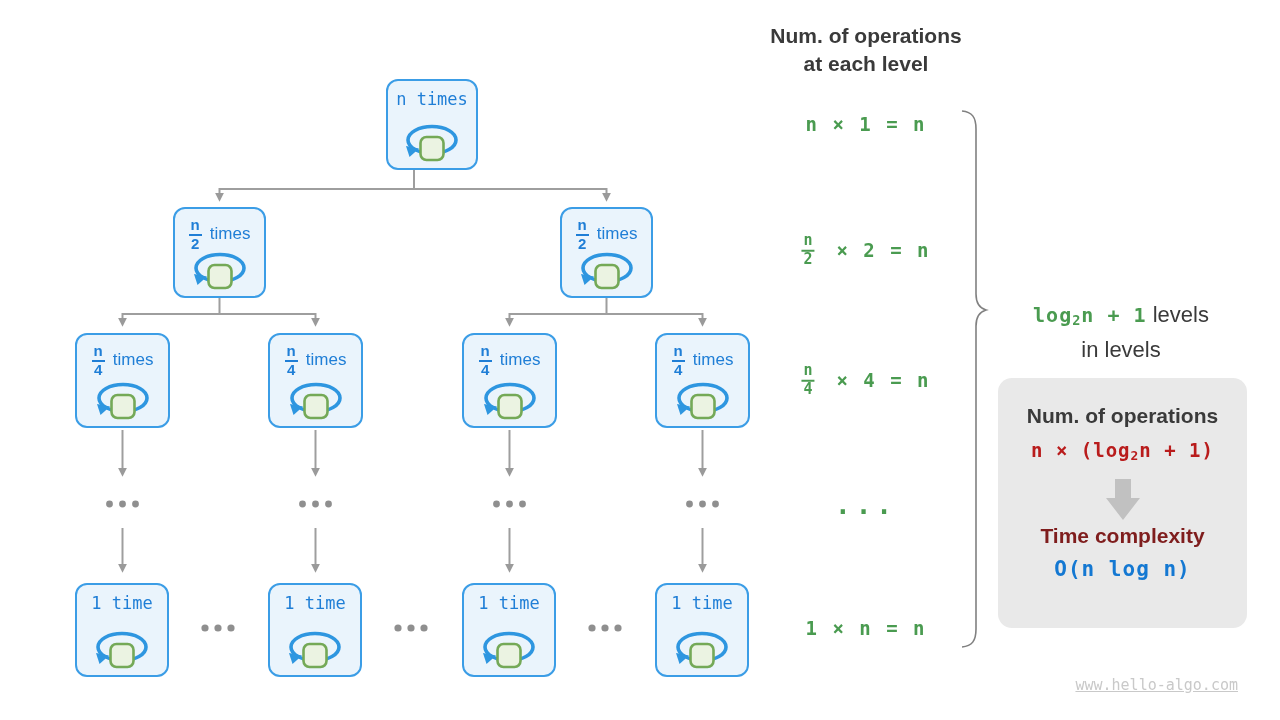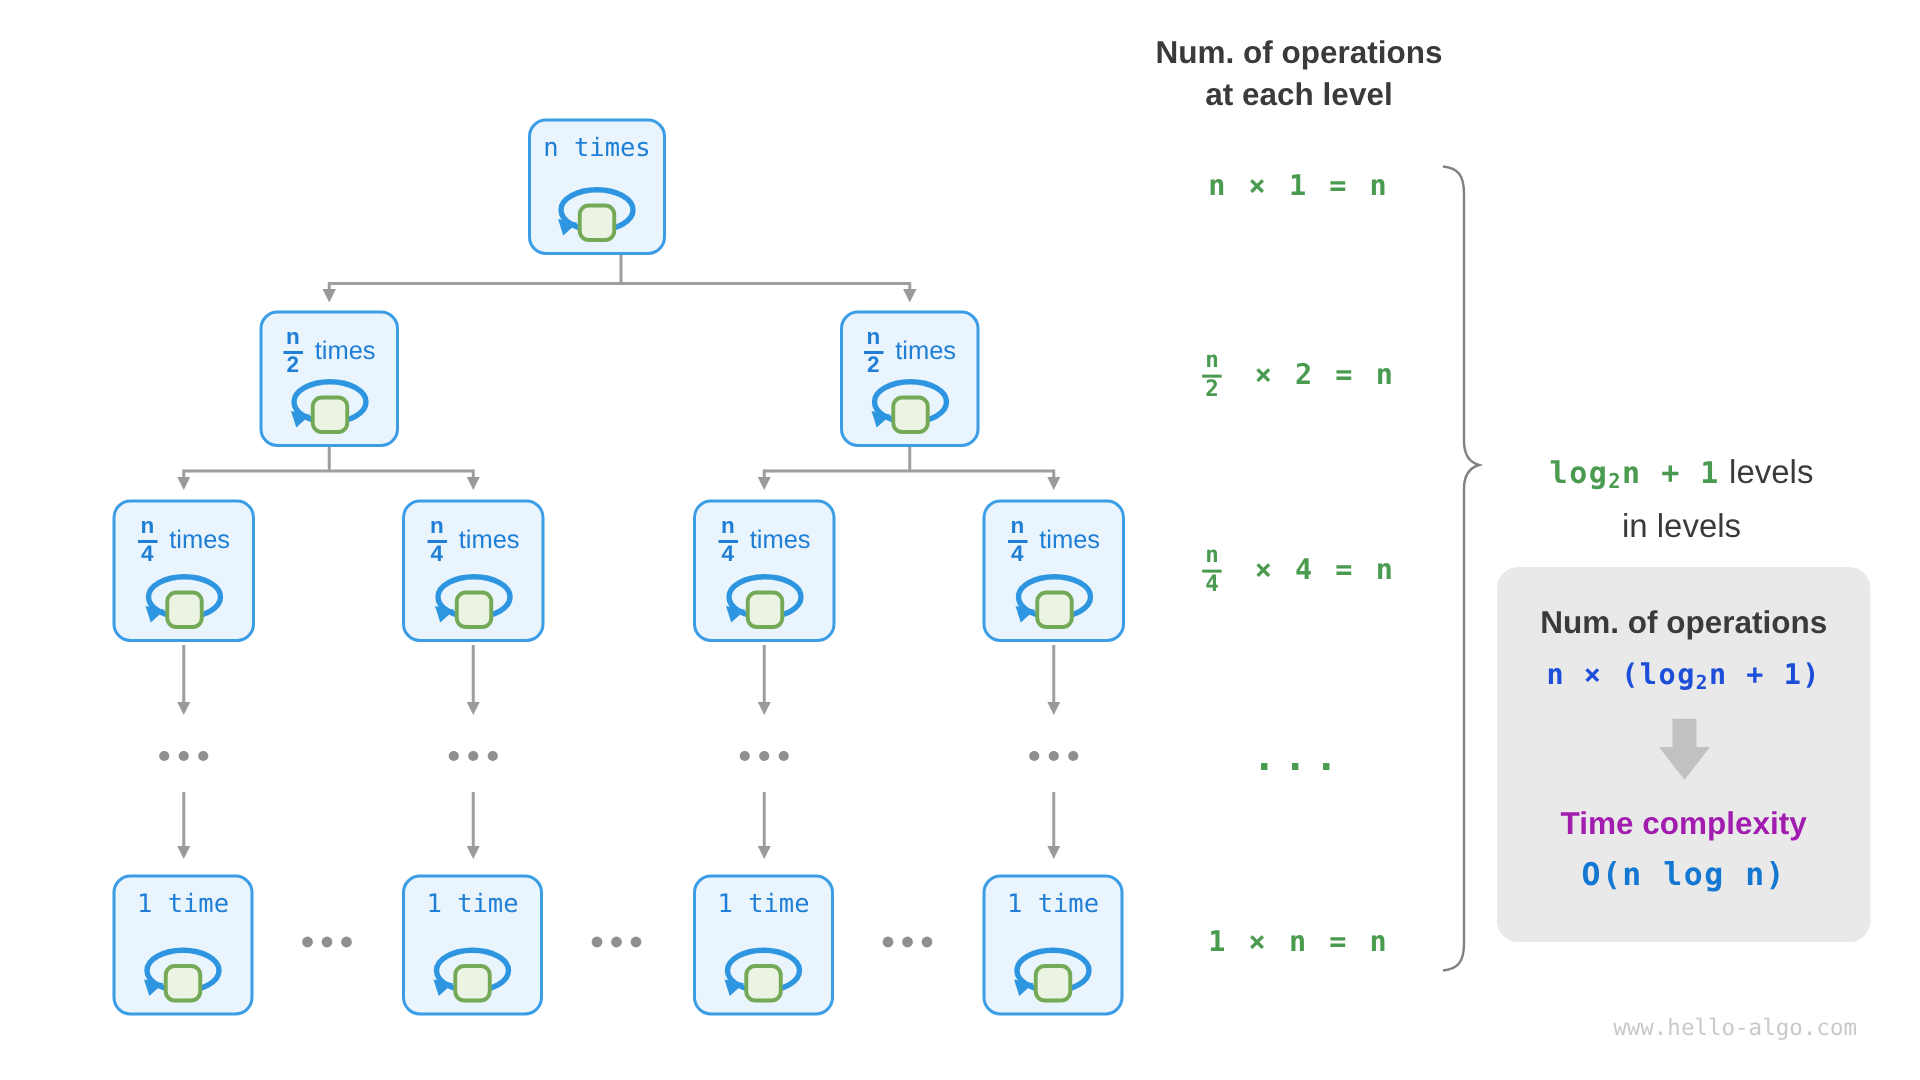--- a/index.html
+++ b/index.html
@@ -36,28 +36,28 @@
   .levels-note .formula{font-family:"DejaVu Sans Mono",monospace;font-weight:bold;
                         font-size:20px;color:#4a9b50;letter-spacing:1px;}
   sub.s2{font-size:0.68em;vertical-align:-0.25em;}
 
   
   .summary-box{position:absolute;left:998px;top:378px;width:249px;height:250px;
                background:#e9e9e9;border-radius:14px;display:flex;flex-direction:column;
                align-items:center;box-sizing:border-box;padding-top:26px;}
   .sb-title{font-weight:bold;font-size:21px;color:#3a3a3a;}
   .sb-formula{margin-top:11px;font-family:"DejaVu Sans Mono",monospace;font-weight:bold;
-              font-size:19px;color:#1d4ed8;letter-spacing:1px;}
+              font-size:19px;color:#b91c1c;letter-spacing:1px;}
   .sb-arrow{margin-top:16px;line-height:0;}
-  .sb-tc-label{margin-top:17px;font-weight:bold;font-size:21px;color:#a21caf;}
+  .sb-tc-label{margin-top:3px;font-weight:bold;font-size:21px;color:#7f1d1d;}
   .sb-tc-formula{margin-top:9px;font-family:"DejaVu Sans Mono",monospace;font-weight:bold;
                  font-size:21px;color:#1478d2;letter-spacing:1px;}
 
   .watermark{position:absolute;right:42px;top:676px;font-family:"DejaVu Sans Mono",monospace;
-             font-size:15px;color:#c9c9c9;}
+             font-size:15px;color:#c9c9c9;text-decoration:underline;}
 </style>
 </head>
 <body>
 
 <div id="canvas">
 
   <svg class="overlay" width="1280" height="720">
     <defs>
       <marker id="arw" viewBox="0 0 10 10" refX="7" refY="5" markerWidth="9" markerHeight="9" orient="auto" markerUnits="userSpaceOnUse">
         <path d="M0,0 L10,5 L0,10 Z" fill="#9a9a9a"></path>
@@ -107,21 +107,21 @@
       <circle cx="398" cy="628" r="3.6"></circle>
         <circle cx="411" cy="628" r="3.6"></circle>
         <circle cx="424" cy="628" r="3.6"></circle>
       <circle cx="592" cy="628" r="3.6"></circle>
         <circle cx="605" cy="628" r="3.6"></circle>
         <circle cx="618" cy="628" r="3.6"></circle>
     </g>
     <path d="M962,111 C972,112 976,117 976,129 L976,294 C976,303 979,308 986,310 C979,312 976,317 976,326 L976,629 C976,641 972,646 962,647" stroke="#818181" stroke-width="1.6" fill="none"></path>
   </svg>
 
-  <div class="node" style="left:352px;top:79px;width:92px;height:91px;">
+  <div class="node" style="left:386px;top:79px;width:92px;height:91px;">
     <div class="node-label mono-label">n times</div>
     <div class="loop-wrap"><svg width="58" height="41" viewBox="0 0 58 41">
           <ellipse cx="29" cy="16" rx="24" ry="13.5" fill="none" stroke="#2e96e0" stroke-width="3.6"></ellipse>
           <polygon points="3,22 16,24.5 6.5,33" fill="#2e96e0"></polygon>
           <rect x="17.5" y="13" width="23" height="23" rx="6" fill="#ebf3e2" stroke="#74a957" stroke-width="2.6"></rect>
         </svg></div>
   </div>
 
   <div class="node" style="left:173px;top:207px;width:93px;height:91px;">
     <div class="node-label">

